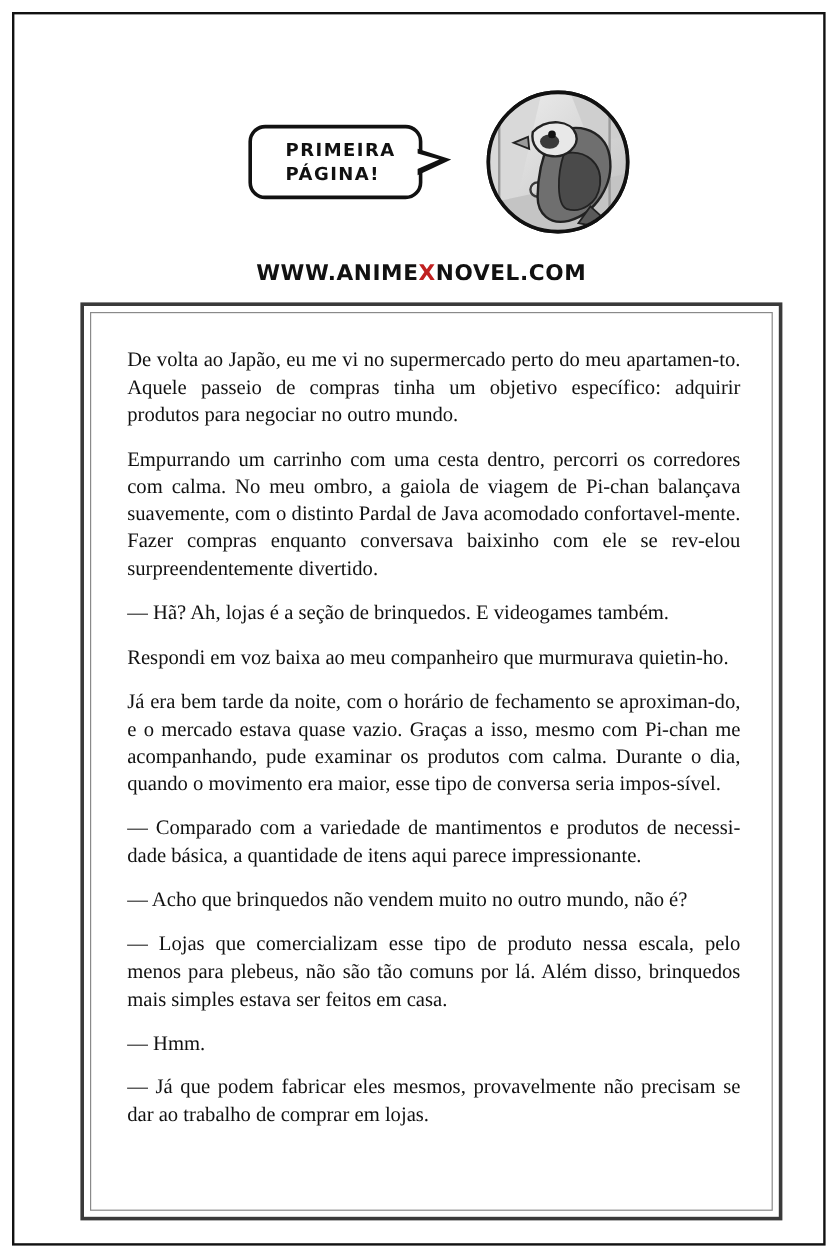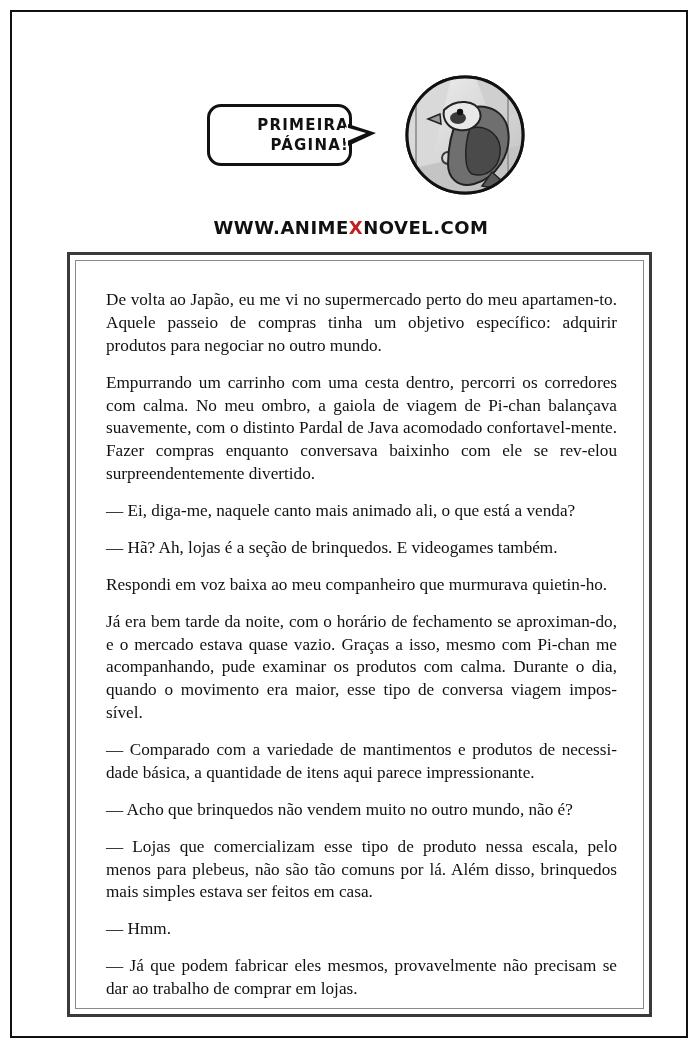--- a/index.html
+++ b/index.html
@@ -41,23 +41,24 @@
     position: absolute;
     left: 195px;
     top: 92px;
     width: 145px;
     height: 62px;
     border: 3px solid #111;
     border-radius: 14px;
     background: #fff;
     display: flex;
     flex-direction: column;
-    align-items: flex-end;
+    align-items: flex-start;
     justify-content: center;
     box-sizing: border-box;
+    padding-left: 28px;
   }
   .bubble span {
     font-family: "DejaVu Sans", sans-serif;
     font-weight: bold;
     font-size: 15px;
     letter-spacing: 1.2px;
     color: #111;
     line-height: 1.35;
   }
   .bubble-tail {
@@ -233,24 +234,23 @@
         <path d="M120 60 L470 60"></path>
         <path d="M60 30 L525 30"></path>
       </g>
     </svg>
   </div>
 
   <div class="panel">
     <div class="panel-inner">
       <p>De volta ao Japão, eu me vi no supermercado perto do meu apartamen-to. Aquele passeio de compras tinha um objetivo específico: adquirir produtos para negociar no outro mundo.</p>
       <p>Empurrando um carrinho com uma cesta dentro, percorri os corredores com calma. No meu ombro, a gaiola de viagem de Pi-chan balançava suavemente, com o distinto Pardal de Java acomodado confortavel-mente. Fazer compras enquanto conversava baixinho com ele se rev-elou surpreendentemente divertido.</p>
-      <p>— Ei, diga-me, naquele canto mais animado ali, o que está a venda?</p>
       <p>— Hã? Ah, lojas é a seção de brinquedos. E videogames também.</p>
       <p>Respondi em voz baixa ao meu companheiro que murmurava quietin-ho.</p>
-      <p>Já era bem tarde da noite, com o horário de fechamento se aproximan-do, e o mercado estava quase vazio. Graças a isso, mesmo com Pi-chan me acompanhando, pude examinar os produtos com calma. Durante o dia, quando o movimento era maior, esse tipo de conversa viagem impos-sível.</p>
+      <p>Já era bem tarde da noite, com o horário de fechamento se aproximan-do, e o mercado estava quase vazio. Graças a isso, mesmo com Pi-chan me acompanhando, pude examinar os produtos com calma. Durante o dia, quando o movimento era maior, esse tipo de conversa seria impos-sível.</p>
       <p>— Comparado com a variedade de mantimentos e produtos de necessi-dade básica, a quantidade de itens aqui parece impressionante.</p>
       <p>— Acho que brinquedos não vendem muito no outro mundo, não é?</p>
       <p>— Lojas que comercializam esse tipo de produto nessa escala, pelo menos para plebeus, não são tão comuns por lá. Além disso, brinquedos mais simples estava ser feitos em casa.</p>
       <p>— Hmm.</p>
       <p>— Já que podem fabricar eles mesmos, provavelmente não precisam se dar ao trabalho de comprar em lojas.</p>
     </div>
   </div>
 
 </div>
 

